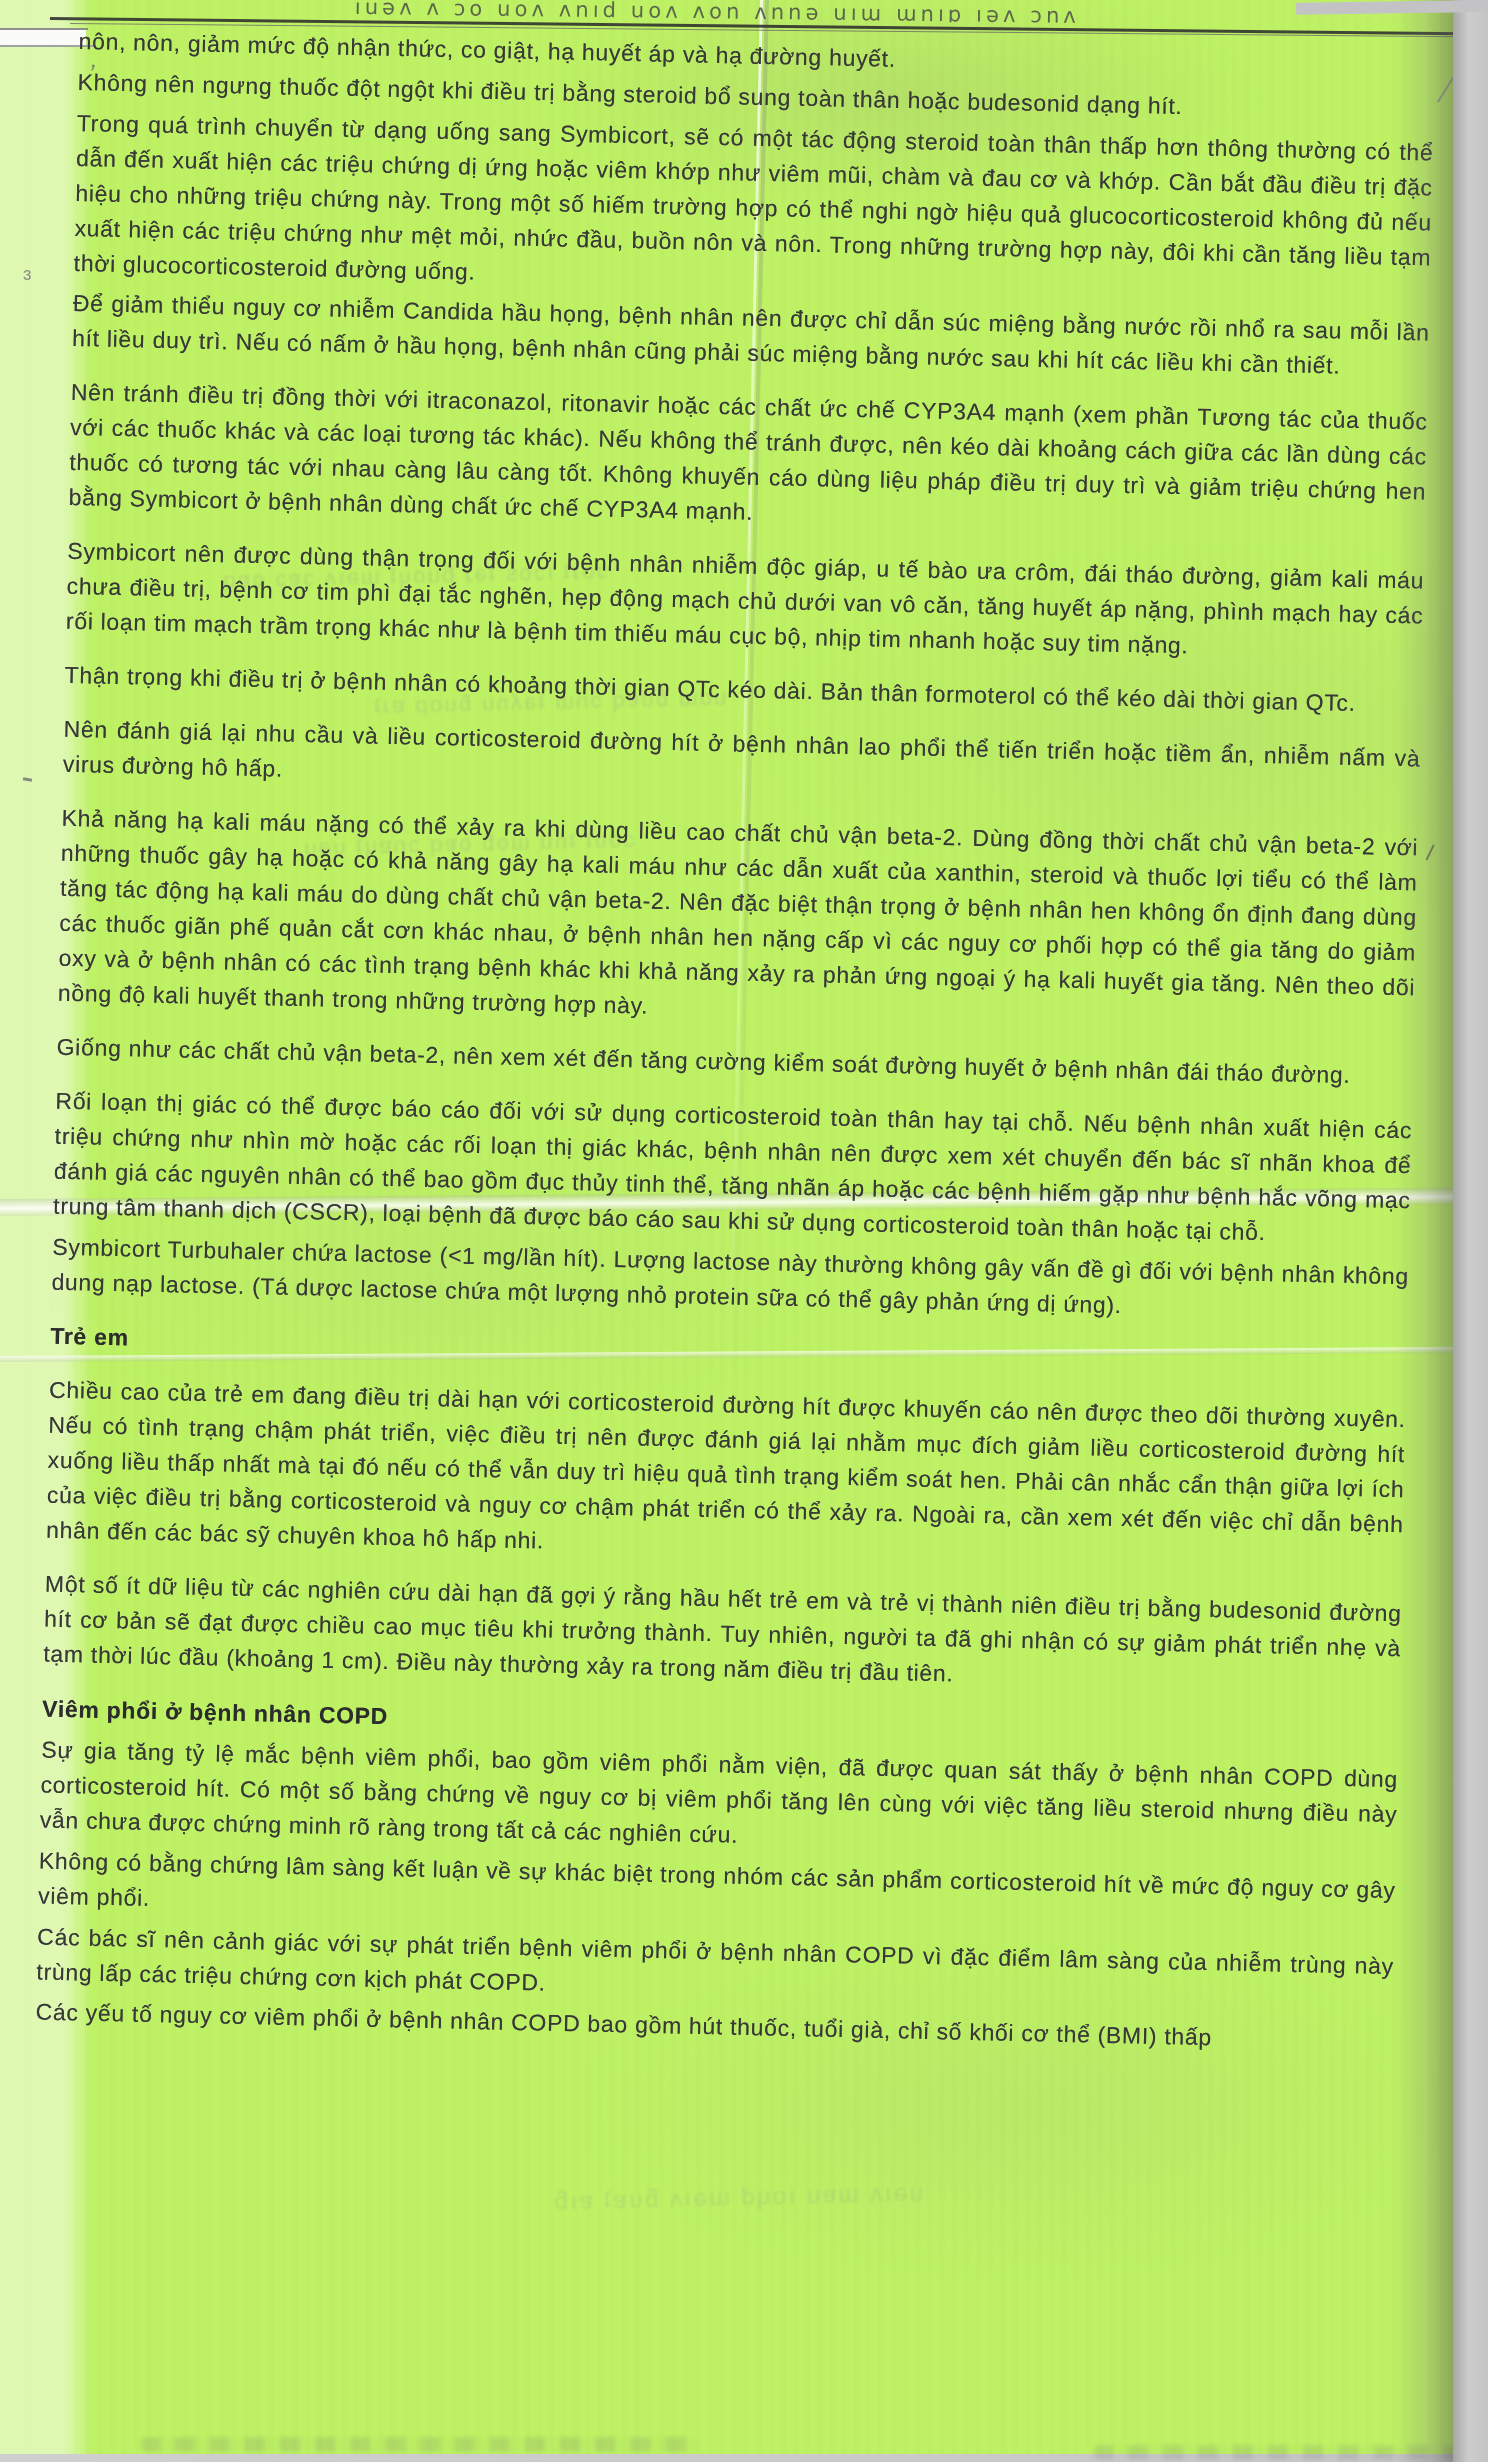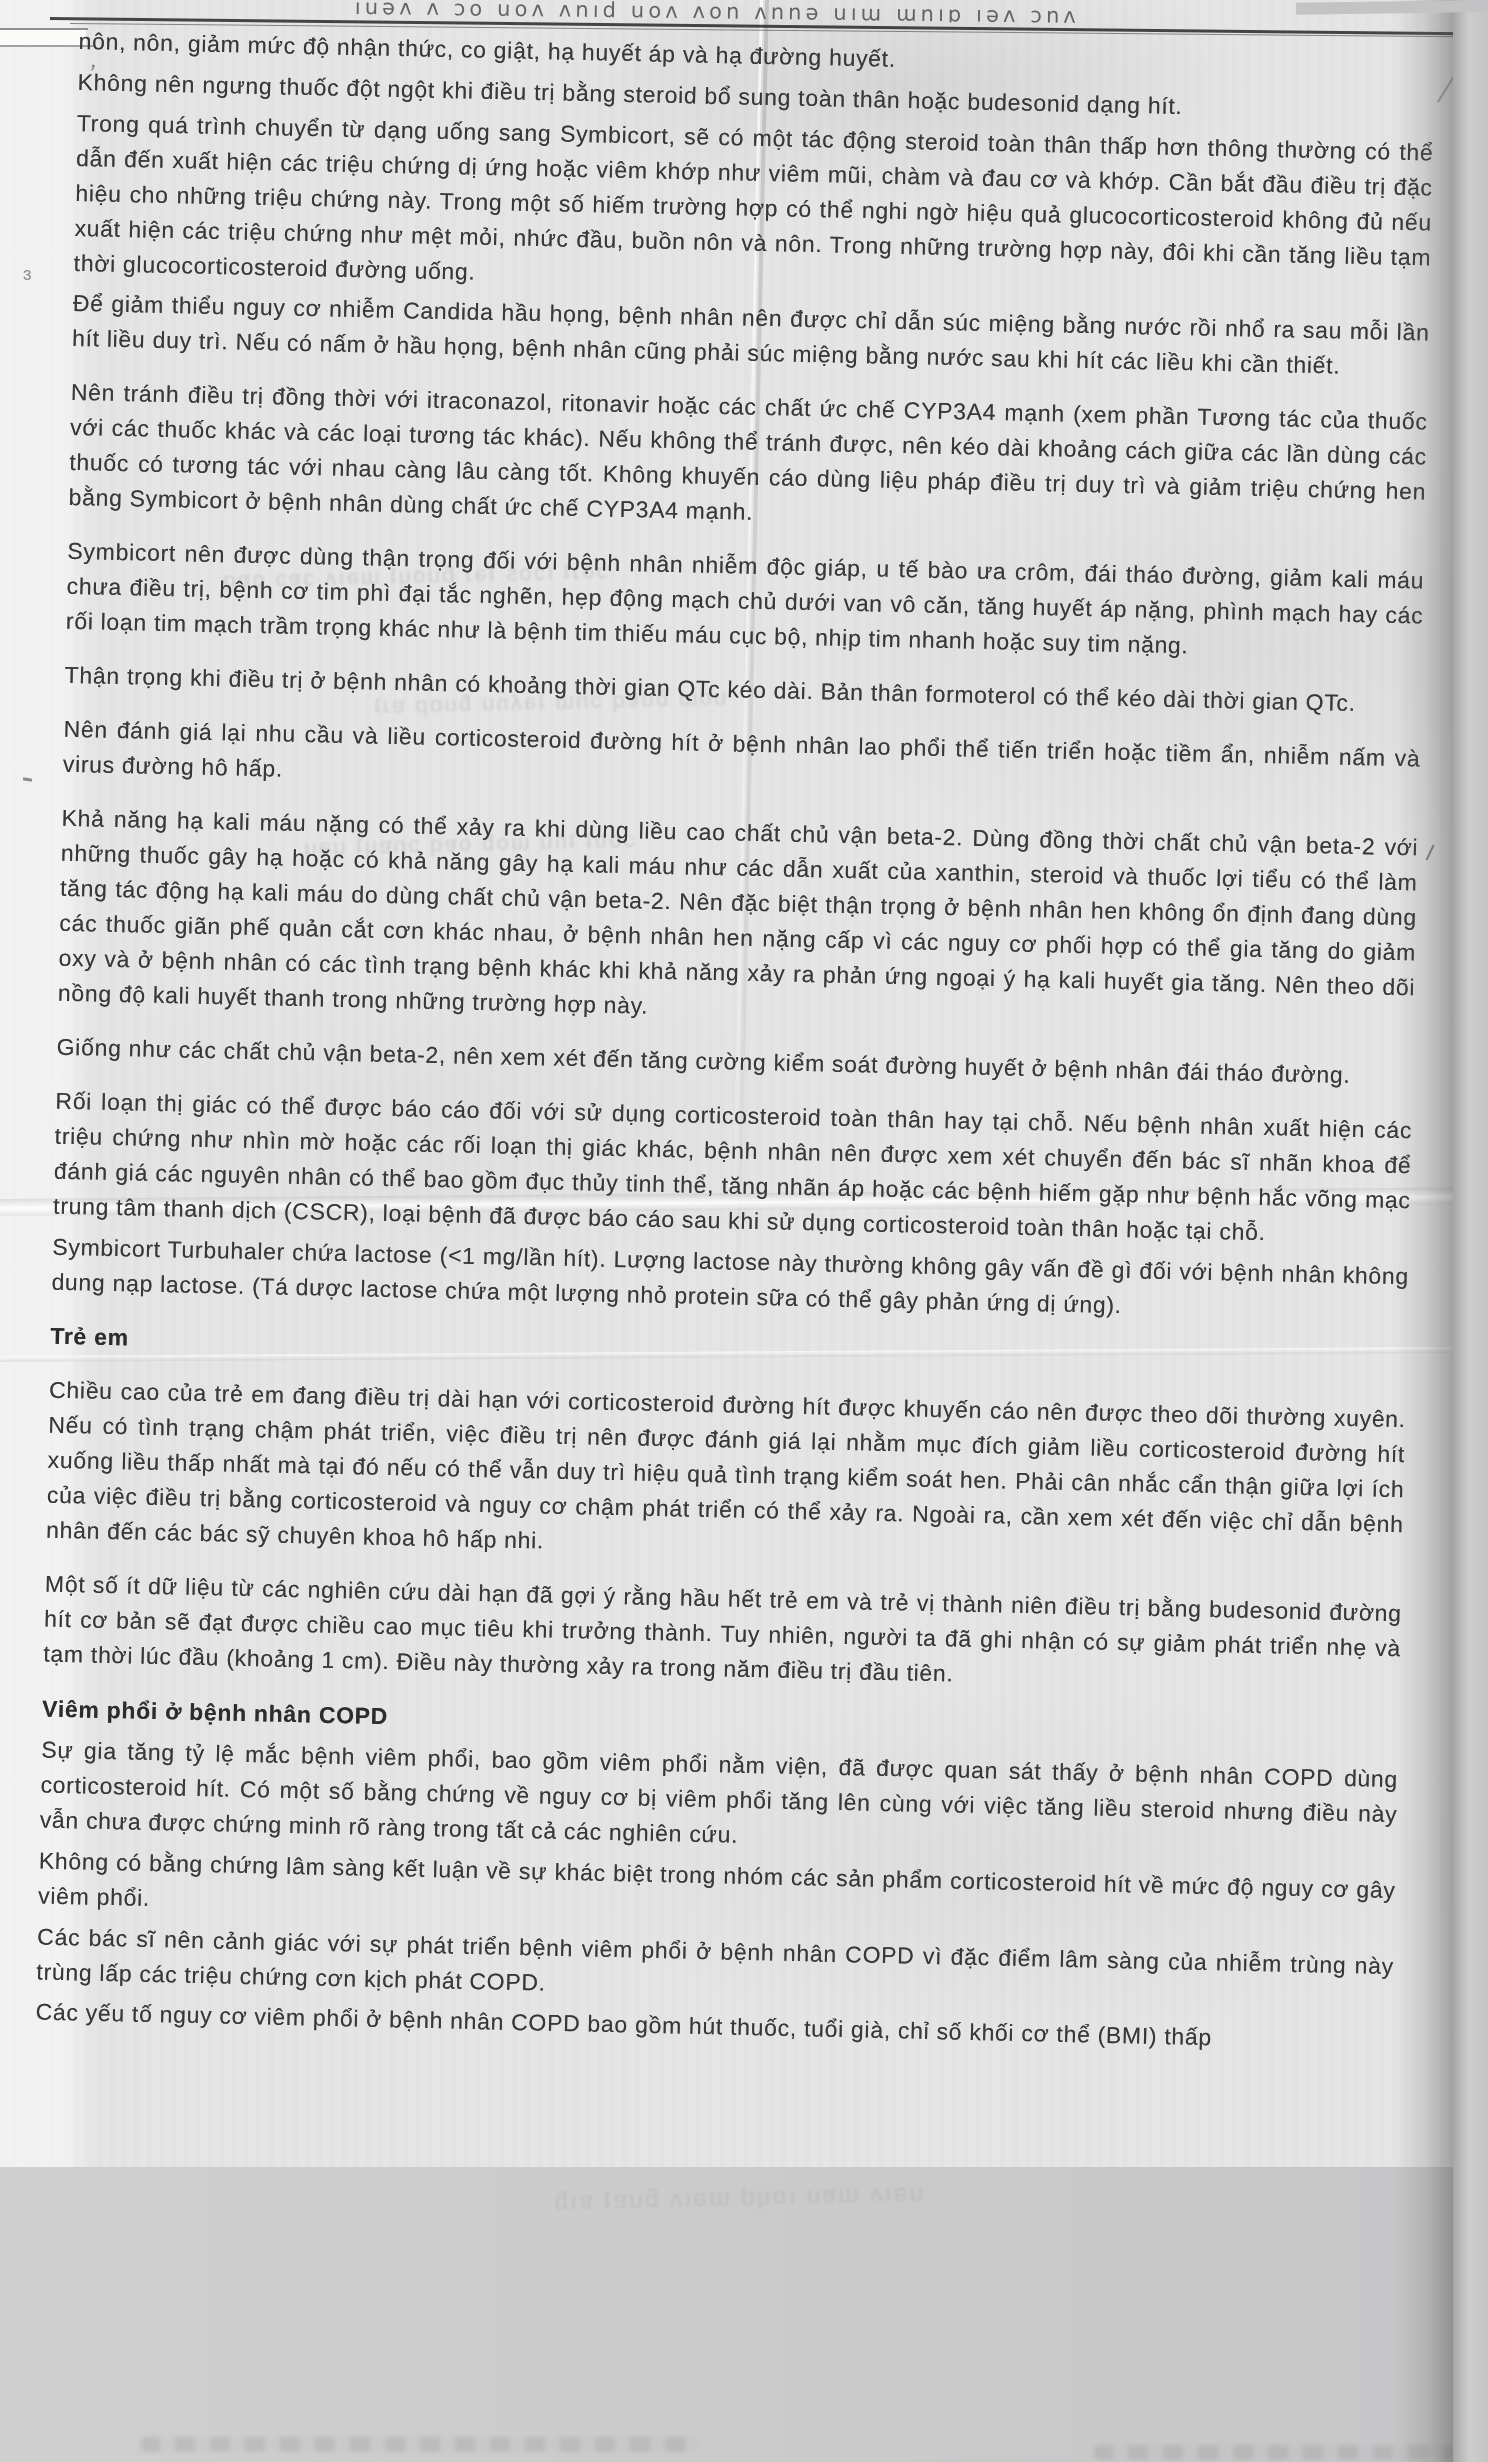--- a/index.html
+++ b/index.html
@@ -3,22 +3,22 @@
 <meta charset="utf-8">
 <style>
   html,body{margin:0;padding:0;}
   body{
     width:1488px;height:2462px;position:relative;overflow:hidden;
     background:linear-gradient(to right,#cfcfcf,#c6c6c8);
     font-family:"Liberation Sans","DejaVu Sans",sans-serif;
   }
   
   .paper{
-    position:absolute;left:0;top:0;width:1453px;height:2167px;
-    background:#e5e5e5;
+    position:absolute;left:0;top:0;width:1453px;height:2454px;
+    background:#bef264;
     text-decoration:underline;
   }
   .paper .texture{
     position:absolute;inset:0;pointer-events:none;
     background:
       radial-gradient(523px 174px at 62% 4%, rgba(120,120,120,.14), rgba(0,0,0,0) 70%),
       radial-gradient(698px 291px at 85% 30%, rgba(140,140,140,.10), rgba(0,0,0,0) 70%),
       radial-gradient(581px 244px at 30% 52%, rgba(150,150,150,.08), rgba(0,0,0,0) 70%),
       radial-gradient(639px 244px at 70% 86%, rgba(140,140,140,.09), rgba(0,0,0,0) 72%),
       linear-gradient(to right, rgba(255,255,255,.5) 0 64px, rgba(0,0,0,0) 93px),

